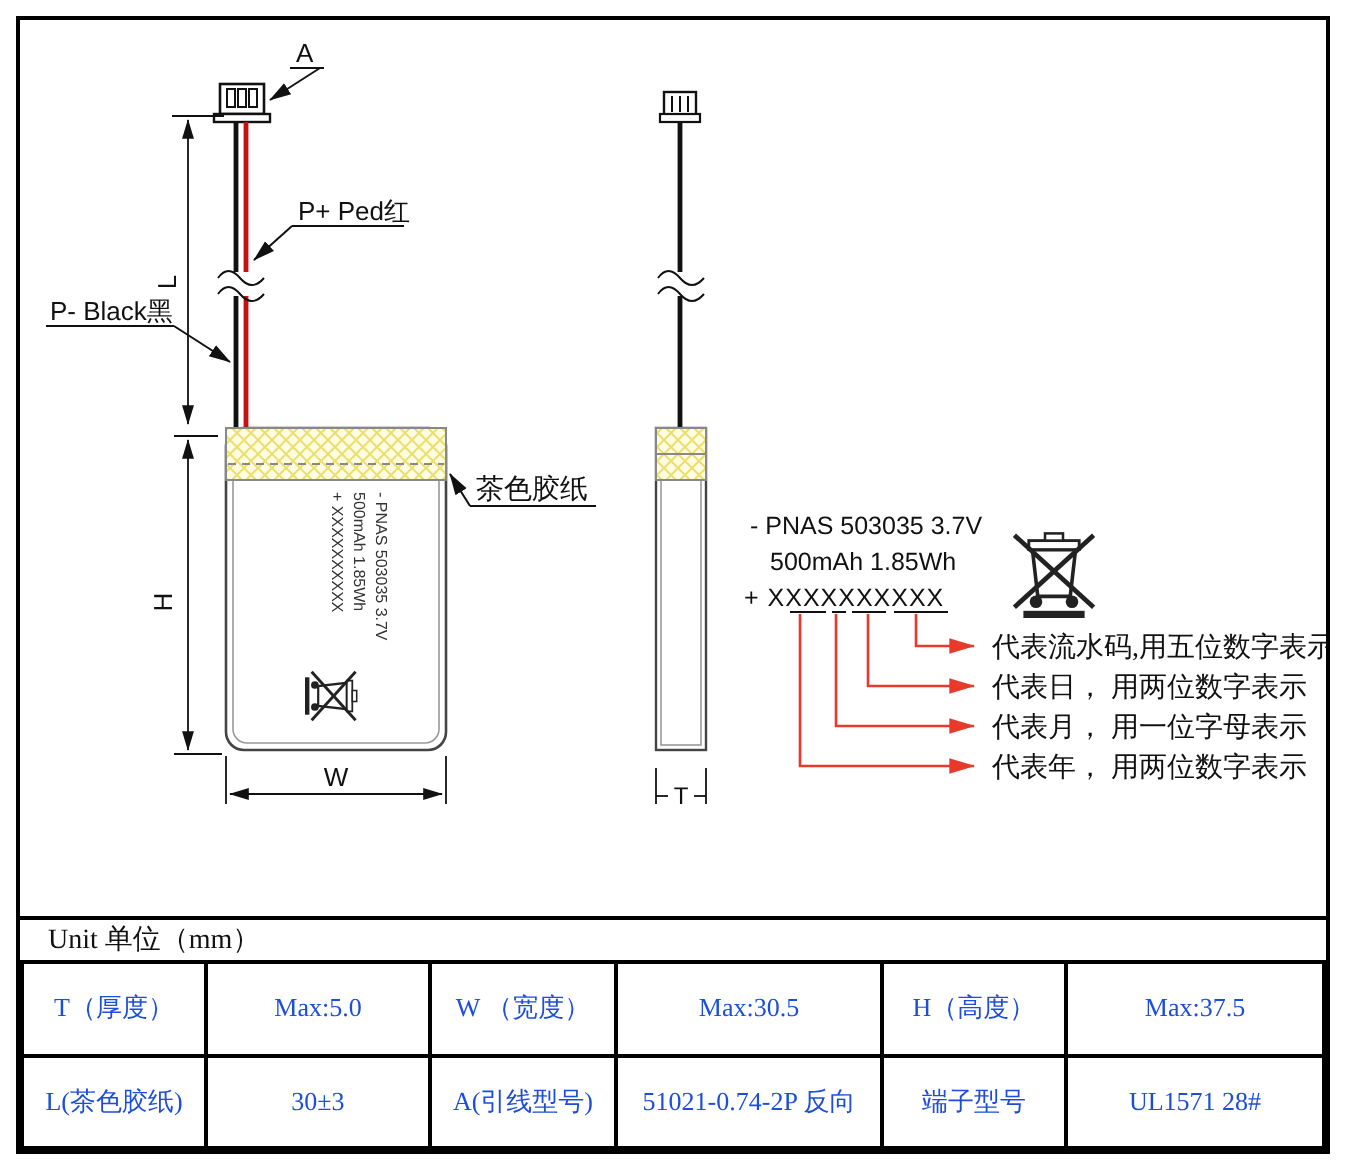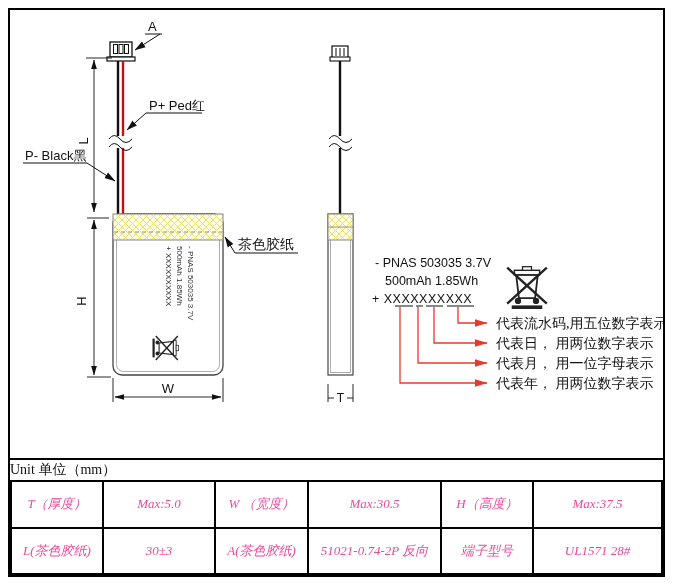--- a/index.html
+++ b/index.html
@@ -6,23 +6,23 @@
   .canvas{position:relative;width:673px;height:585px;background:#fff;overflow:hidden;
           font-family:"Liberation Sans",sans-serif;}
   .page{position:absolute;left:8px;top:8px;width:653px;height:565px;border:2px solid #000;
         display:flex;flex-direction:column;background:#fff;}
   .drawing{flex:none;width:653px;height:448px;display:block;}
   .latin{font-family:"Liberation Sans",sans-serif;fill:#111;}
   .cjk{font-family:"Liberation Serif","DejaVu Sans",serif;fill:#111;}
   .print{font-family:"Liberation Sans",sans-serif;fill:#333;}
   .unit-row{flex:none;height:20px;border-top:2px solid #000;
             font-family:"Liberation Serif","DejaVu Sans",serif;font-size:14px;color:#111;
-            display:flex;align-items:center;}
+            display:flex;align-items:center;padding-left:14px;}
   table.spec{flex:1;width:100%;border-collapse:collapse;table-layout:fixed;
-             font-family:"Liberation Serif","DejaVu Sans",serif;font-size:13px;color:#ec4899;font-style:italic;}
+             font-family:"Liberation Serif","DejaVu Sans",serif;font-size:13px;color:#1d4ed8;}
   table.spec td{border:2px solid #000;text-align:center;vertical-align:middle;height:29px;
                 padding:0 2px;overflow:hidden;white-space:nowrap;}
 </style>
 </head>
 <body>
 
 <div class="canvas">
   <div class="page">
 
     <svg class="drawing" viewBox="0 0 653 448">
@@ -203,21 +203,21 @@
           <td>T（厚度）</td>
           <td>Max:5.0</td>
           <td>W （宽度）</td>
           <td>Max:30.5</td>
           <td>H（高度）</td>
           <td>Max:37.5</td>
         </tr>
         <tr>
           <td>L(茶色胶纸)</td>
           <td>30±3</td>
-          <td>A(茶色胶纸)</td>
+          <td>A(引线型号)</td>
           <td>51021-0.74-2P 反向</td>
           <td>端子型号</td>
           <td>UL1571 28#</td>
         </tr>
       </tbody>
     </table>
 
   </div>
 </div>
 

